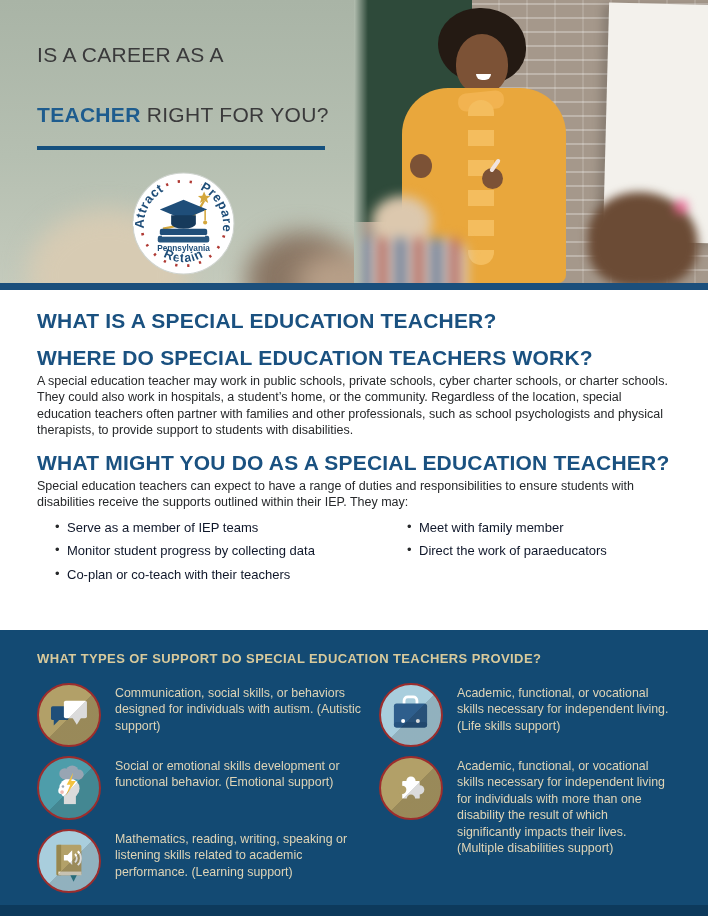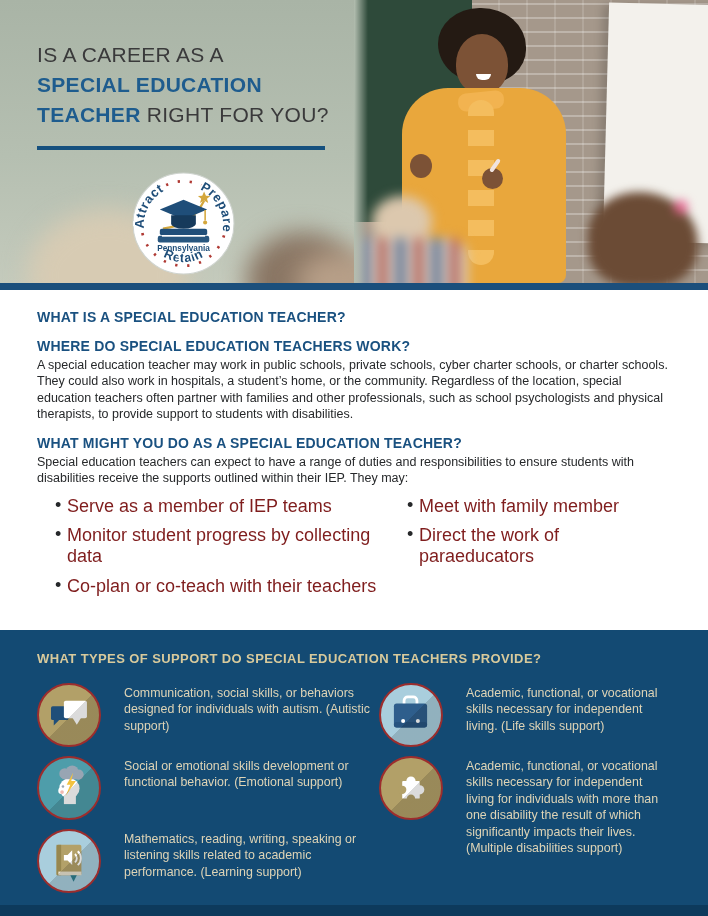--- a/index.html
+++ b/index.html
@@ -46,58 +46,58 @@
   .boy-head{position:absolute;left:30px;top:0;width:60px;height:52px;background:#dcc8ae;border-radius:50%;}
   .boy-shirt{position:absolute;left:0;top:42px;width:125px;height:58px;border-radius:18px 18px 0 0;
     background:repeating-linear-gradient(90deg,#b05a50 0 9px,#d8d2c8 9px 18px,#5a6b8a 18px 27px,#d8d2c8 27px 36px);}
   .student-girl{position:absolute;left:224px;top:192px;width:132px;height:95px;filter:blur(5px);}
   .girl-hair{position:absolute;left:10px;top:0;width:110px;height:95px;background:#6b4b35;border-radius:46% 54% 40% 40%;}
   .hairtie{position:absolute;left:96px;top:8px;width:14px;height:14px;background:#e56a93;border-radius:50%;}
   .blend{position:absolute;left:0;top:0;width:14px;height:283px;background:linear-gradient(90deg,#b3beb0,rgba(179,190,176,0));}
   .hero-bar{height:7px;flex:none;background:#1b4f7c;}
   
   .content{height:340px;flex:none;box-sizing:border-box;padding:19px 37px 0;background:#fff;}
-  .section-h{margin:13px 0 3px;font-size:14px;font-weight:700;color:#1a5180;letter-spacing:.2px;}
+  .section-h{margin:13px 0 3px;font-size:21px;font-weight:700;color:#1a5180;letter-spacing:.2px;}
   .section-h.first{margin-top:0;}
   .section-b{margin:0;font-size:12.5px;line-height:1.3;color:#26282a;max-width:640px;}
   .bullets{display:flex;margin-top:9px;}
   .bul-col{list-style:none;margin:0;padding:0 0 0 18px;}
   .bul-col.left{width:352px;box-sizing:border-box;}
   .bul-col.right{flex:1;}
-  .bul-col li{position:relative;padding-left:12px;margin-bottom:8.5px;font-size:18px;color:#7f1d1d;}
+  .bul-col li{position:relative;padding-left:12px;margin-bottom:8.5px;font-size:13px;color:#0f172a;}
   .bul-col li::before{content:"\2022";position:absolute;left:0;top:-1px;color:#26282a;}
   
   .support{flex:1;box-sizing:border-box;background:#134a73;padding:21px 37px 0;}
   .support-h{margin:0 0 17px;font-size:13px;font-weight:600;color:#d8ca9c;letter-spacing:.4px;}
   .sgrid{display:flex;}
   .scol{display:flex;flex-direction:column;}
   .scol.left{width:342px;flex:none;}
   .scol.right{flex:1;}
-  .sitem{display:flex;gap:23px;margin-bottom:9px;align-items:flex-start;}
+  .sitem{display:flex;gap:14px;margin-bottom:9px;align-items:flex-start;}
   .badge{position:relative;flex:none;width:64px;height:64px;border-radius:50%;border:2.5px solid #9c2d2d;overflow:hidden;box-sizing:border-box;}
   .badge::after{content:"";position:absolute;inset:0;background:linear-gradient(135deg,transparent 52%,rgba(0,0,0,.14) 52%);}
   .badge.tan{background:#b2a068;}
   .badge.lblue{background:#a9cedd;}
   .badge.teal{background:#4e9daa;}
   .badge svg{position:absolute;left:0;top:0;}
   .sitem p{margin:2px 0 0;font-size:12.4px;line-height:1.32;color:#ded4b6;max-width:248px;}
   .bottom-bar{height:11px;flex:none;background:#0d3a5c;}
 </style>
 </head>
 <body>
 
 <div class="page">
 
   <div class="hero">
     <div class="hero-left">
       <div class="blob blonde"></div>
       <div class="blob darkhair"></div>
       <div class="blob plaid-hint"></div>
       <h1 class="title"><span>IS A CAREER AS A</span><br>
-        <span class="blue">SPECIAL EDUCATION</span><br>
+        <br>
         <span class="blue">TEACHER</span><span> RIGHT FOR YOU?</span>
       </h1>
       <div class="title-rule"></div>
 
       <div class="logo">
         <svg width="103" height="103" viewBox="0 0 100 100">
           <circle cx="50" cy="50" r="49" fill="#ffffff" stroke="#cfd4cf" stroke-width="1"></circle>
           <circle cx="50" cy="50" r="41" fill="none" stroke="#b03a34" stroke-width="2.6" stroke-dasharray="2.2 9.5"></circle>
           <path id="lgA" d="M 14,64 A 37,37 0 0 1 40,15" fill="none"></path>
           <path id="lgB" d="M 60,15 A 37,37 0 0 1 86,64" fill="none"></path>

